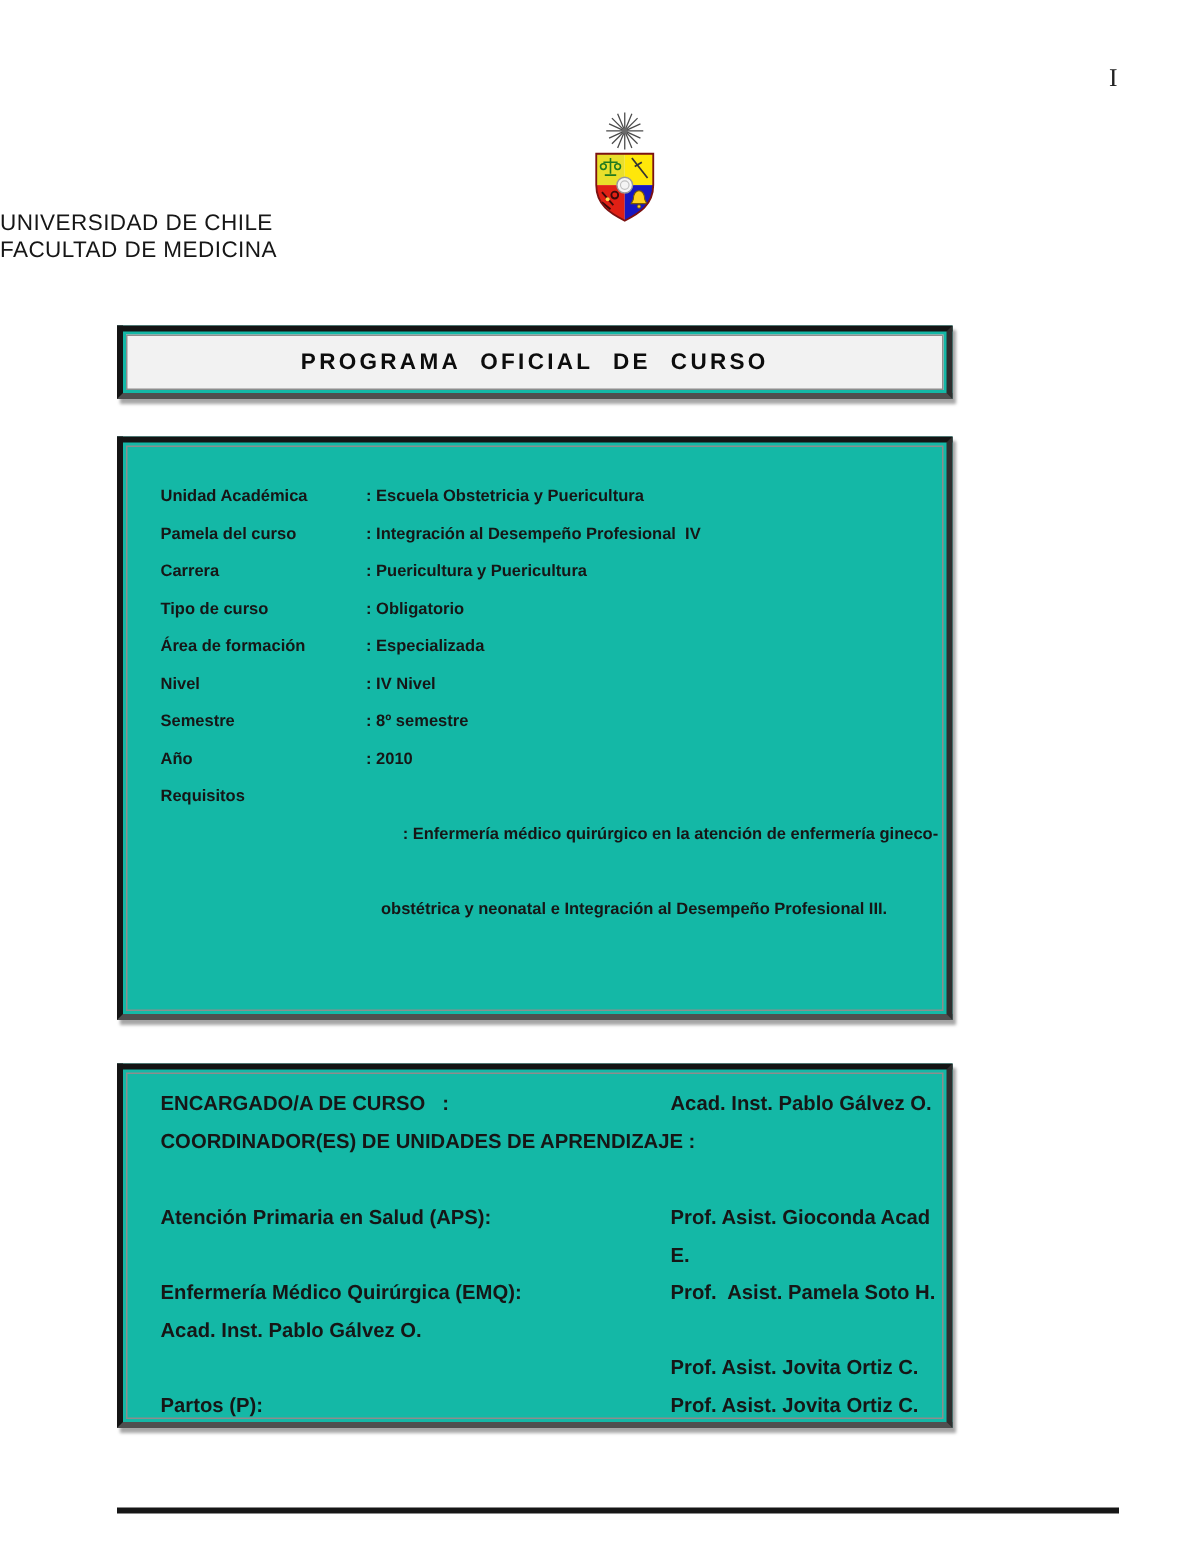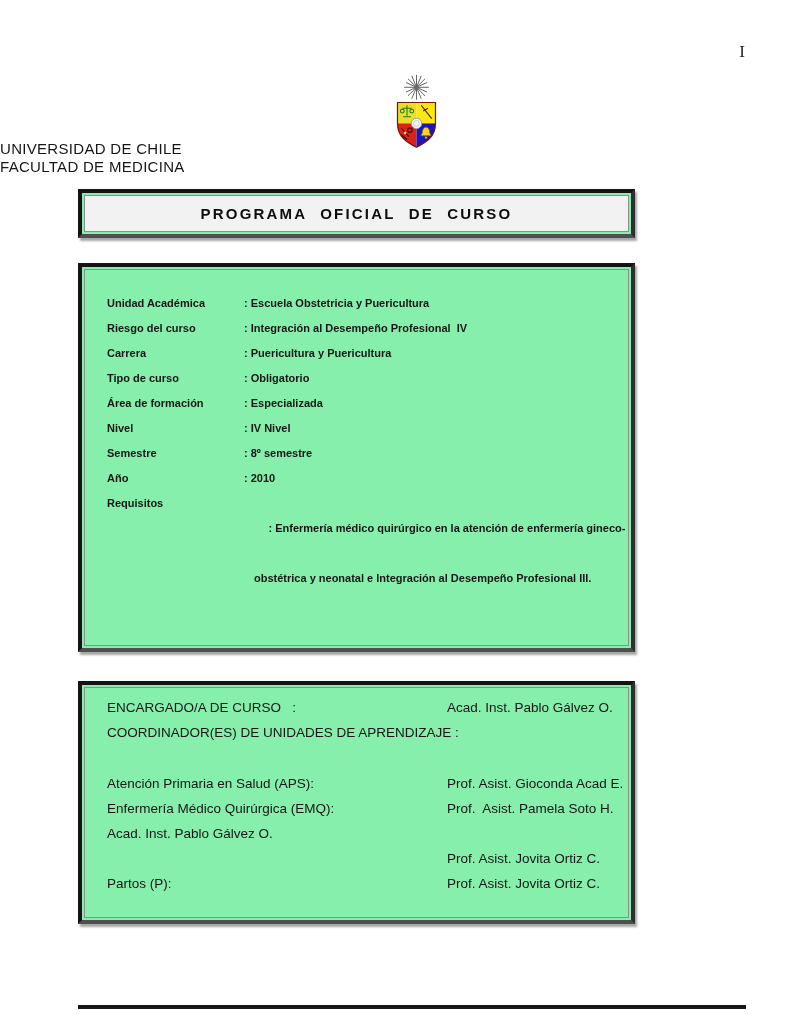--- a/index.html
+++ b/index.html
@@ -10,24 +10,25 @@
   .page-number{
     position:absolute;top:42px;right:55px;
     font-family:"Liberation Serif",serif;font-size:17px;color:#222;
   }
   .crest{position:absolute;top:74px;left:0;width:832px;text-align:center;}
   .inst-line1{position:absolute;top:140px;left:0;width:832px;font-size:15px;letter-spacing:.3px;}
   .inst-line2{position:absolute;top:158px;left:0;width:832px;font-size:15px;letter-spacing:.3px;}
 
   
   .frame{
-    position:absolute;left:78px;width:557px;background:#86efac;
+    position:absolute;left:78px;width:557px;background:#14b8a6;
     border:4px solid #141414;border-right-color:#2e2e2e;border-bottom-color:#4f4f4f;
     box-shadow:2px 3px 2px rgba(0,0,0,.35);
     box-sizing:border-box;
+    margin-top:28px;
   }
   .frame-inner{position:absolute;inset:2px;border:1px solid #8d8d8d;}
 
   .title-frame{top:189px;height:49px;}
   .title-frame .frame-inner{background:#f2f2f2;display:flex;align-items:center;justify-content:center;}
   .title-text{
     font-weight:bold;font-size:15px;letter-spacing:2.2px;word-spacing:7px;color:#0d0d0d;
     white-space:pre;
   }
 
@@ -38,21 +39,21 @@
   .box1 .box-content{padding-top:21px;}
   .box2 .box-content{padding-top:7px;}
 
   .row{display:flex;align-items:flex-start;min-height:25px;line-height:25px;
        font-weight:bold;font-size:11px;white-space:pre-wrap;}
   .row .lbl{flex:0 0 137px;}
   .row .val{flex:1 1 auto;}
   .val .cont-line{margin-left:10px;}
 
   .staff-row{display:flex;align-items:flex-start;min-height:25px;line-height:25px;
-       font-weight:normal;font-size:13.5px;white-space:pre-wrap;}
+       font-weight:bold;font-size:13.5px;white-space:pre-wrap;}
   .staff-row .slbl{flex:0 0 340px;}
   .staff-row .sval{flex:1 1 auto;}
   .spacer{height:26px;}
 
   .next-box-edge{position:absolute;top:1005px;left:78px;width:668px;height:4px;background:#161616;}
 </style>
 </head>
 <body>
 
 <div class="page-number">I</div>
@@ -119,21 +120,21 @@
 <div class="frame title-frame">
   <div class="frame-inner">
     <span class="title-text">PROGRAMA OFICIAL DE CURSO</span>
   </div>
 </div>
 
 <div class="frame box1">
   <div class="frame-inner"></div>
   <div class="box-content">
     <div class="row"><span class="lbl">Unidad Académica</span><span class="val">: Escuela Obstetricia y Puericultura</span></div>
-    <div class="row"><span class="lbl">Riesgo del curso</span><span class="val">: Integración al Desempeño Profesional  IV</span></div>
+    <div class="row"><span class="lbl">Pamela del curso</span><span class="val">: Integración al Desempeño Profesional  IV</span></div>
     <div class="row"><span class="lbl">Carrera</span><span class="val">: Puericultura y Puericultura</span></div>
     <div class="row"><span class="lbl">Tipo de curso</span><span class="val">: Obligatorio</span></div>
     <div class="row"><span class="lbl">Área de formación</span><span class="val">: Especializada</span></div>
     <div class="row"><span class="lbl">Nivel</span><span class="val">: IV Nivel</span></div>
     <div class="row"><span class="lbl">Semestre</span><span class="val">: 8º semestre</span></div>
     <div class="row"><span class="lbl">Año</span><span class="val">: 2010</span></div>
     <div class="row">
       <span class="lbl">Requisitos</span>
       <span class="val">
         <span>: Enfermería médico quirúrgico en la atención de enfermería gineco-</span>

